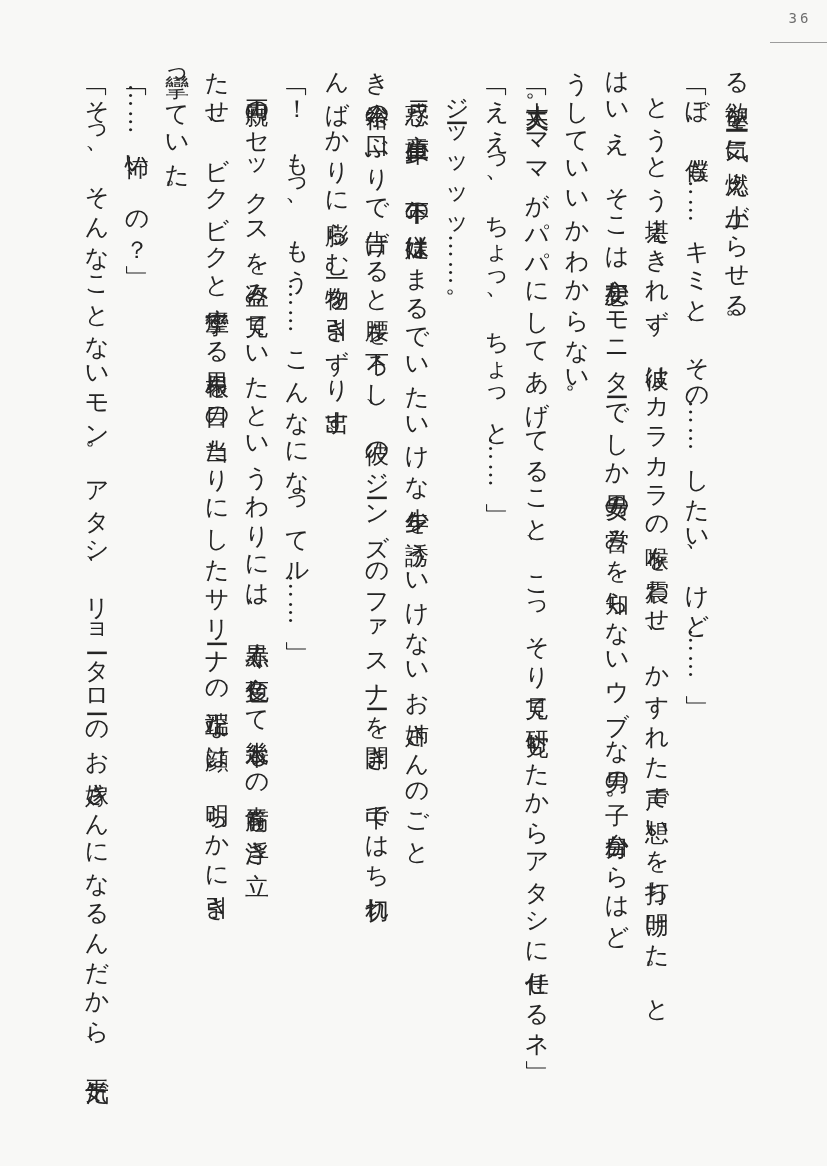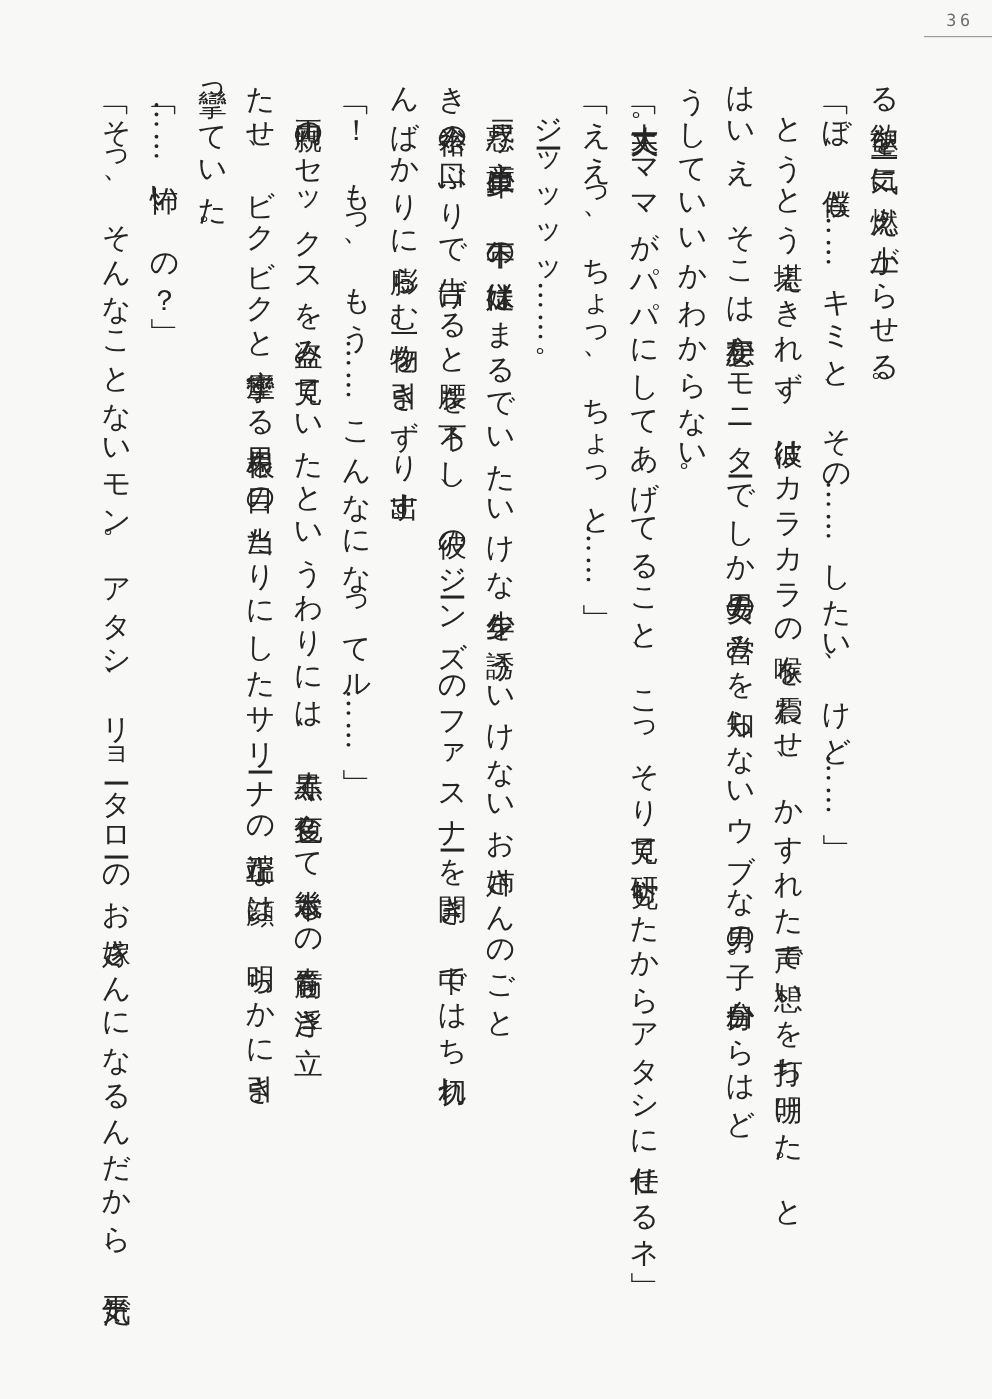--- a/index.html
+++ b/index.html
@@ -18,21 +18,21 @@
     position: absolute;
     inset: 0;
   }
   
   .folio {
     position: absolute;
     top: 10px;
     right: 0;
     width: 57px;
     text-align: center;
-    padding-bottom: 4px;
+    padding-bottom: 16px;
     border-bottom: 1.5px solid #9c9c9c;
     color: #6f6f6f;
     font-family: "DejaVu Sans Mono", "Liberation Mono", monospace;
     font-size: 14px;
     letter-spacing: 3px;
     text-indent: 3px; 
   }
   
   .text-block {
     position: absolute;

